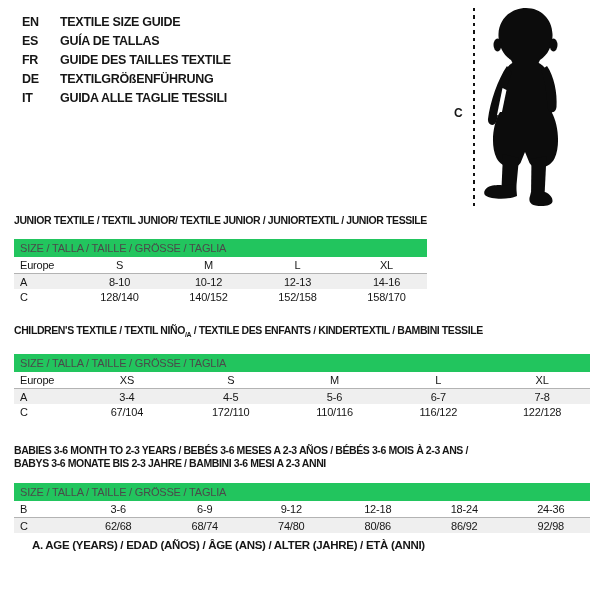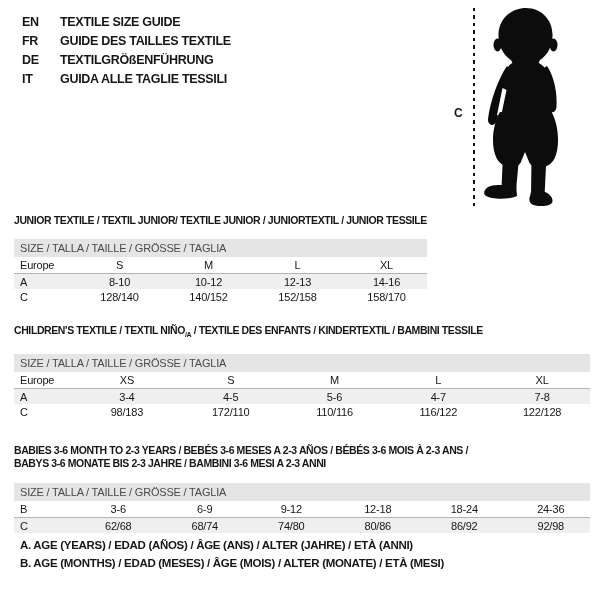--- a/index.html
+++ b/index.html
@@ -16,41 +16,45 @@
     position:absolute;left:473px;top:8px;width:2px;height:199px;
     background:repeating-linear-gradient(to bottom,#121212 0 3.5px,transparent 3.5px 7.5px);
   }
   .c-label{position:absolute;left:454px;top:106px;font-size:12px;font-weight:bold;}
   .silhouette{position:absolute;left:477px;top:6px;}
   
   .tbl{position:absolute;left:14px;}
   .tbl-title{font-size:10.5px;font-weight:bold;letter-spacing:-0.4px;line-height:13px;white-space:nowrap;}
   .tbl-title sub{font-size:7px;}
   .size-bar{
-    margin-top:12px;height:18px;background:#e5e5e5;color:#4a4a4a;
+    margin-top:12px;height:18px;background:#22c55e;color:#4a4a4a;
     font-size:11px;letter-spacing:-0.2px;display:flex;align-items:center;padding-left:6px;box-sizing:border-box;
   }
   .tbl-2 .size-bar,.tbl-3 .size-bar{margin-top:13px;}
   .trow{display:flex;height:16px;align-items:center;font-size:11px;letter-spacing:-0.2px;gap:8px;}
   .trow:nth-child(2){background:#efefef;border-top:1px solid #b3b3b3;box-sizing:border-box;}
   .lbl{flex:0 0 57px;padding-left:6px;box-sizing:border-box;}
   .cell{flex:1;text-align:center;}
   
-  .legend{position:absolute;left:20px;top:536px;}
+  .legend{position:absolute;left:32px;top:536px;}
   .legend-line{font-size:11.5px;font-weight:bold;letter-spacing:-0.3px;line-height:18px;white-space:nowrap;}
 </style>
 </head>
 <body>
 
 <div class="page">
 
   <div class="lang-list">
     <div class="lang-row">
       <span class="lang-code">EN</span>
       <span>TEXTILE SIZE GUIDE</span>
+    </div>
+    <div class="lang-row">
+      <span class="lang-code">ES</span>
+      <span>GUÍA DE TALLAS</span>
     </div>
     <div class="lang-row">
       <span class="lang-code">FR</span>
       <span>GUIDE DES TAILLES TEXTILE</span>
     </div>
     <div class="lang-row">
       <span class="lang-code">DE</span>
       <span>TEXTILGRÖßENFÜHRUNG</span>
     </div>
     <div class="lang-row">
@@ -129,26 +133,26 @@
         <div class="cell">S</div>
         <div class="cell">M</div>
         <div class="cell">L</div>
         <div class="cell">XL</div>
       </div>
       <div class="trow">
         <div class="lbl">A</div>
         <div class="cell">3-4</div>
         <div class="cell">4-5</div>
         <div class="cell">5-6</div>
-        <div class="cell">4-7</div>
+        <div class="cell">6-7</div>
         <div class="cell">7-8</div>
       </div>
       <div class="trow">
         <div class="lbl">C</div>
-        <div class="cell">98/183</div>
+        <div class="cell">67/104</div>
         <div class="cell">172/110</div>
         <div class="cell">110/116</div>
         <div class="cell">116/122</div>
         <div class="cell">122/128</div>
       </div>
     </div>
   </div>
 
   <div class="tbl tbl-3" style="top:444px;width:576px;">
     <div class="tbl-title">BABIES 3-6 MONTH TO 2-3 YEARS / BEBÉS 3-6 MESES A 2-3 AÑOS / BÉBÉS 3-6 MOIS À 2-3 ANS /</div>
@@ -171,16 +175,15 @@
         <div class="cell">74/80</div>
         <div class="cell">80/86</div>
         <div class="cell">86/92</div>
         <div class="cell">92/98</div>
       </div>
     </div>
   </div>
 
   <div class="legend">
     <div class="legend-line">A. AGE (YEARS) / EDAD (AÑOS) / ÂGE (ANS) / ALTER (JAHRE) / ETÀ (ANNI)</div>
-    <div class="legend-line">B. AGE (MONTHS) / EDAD (MESES) / ÂGE (MOIS) / ALTER (MONATE) / ETÀ (MESI)</div>
   </div>
 
 </div>
 
 </body></html>

